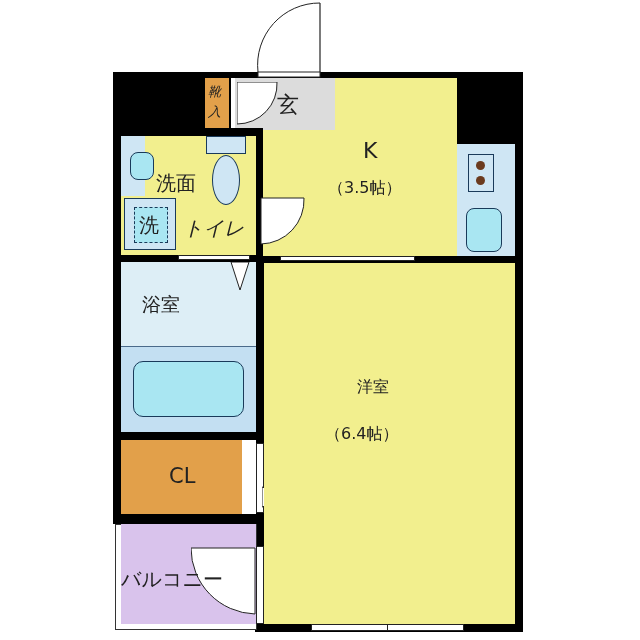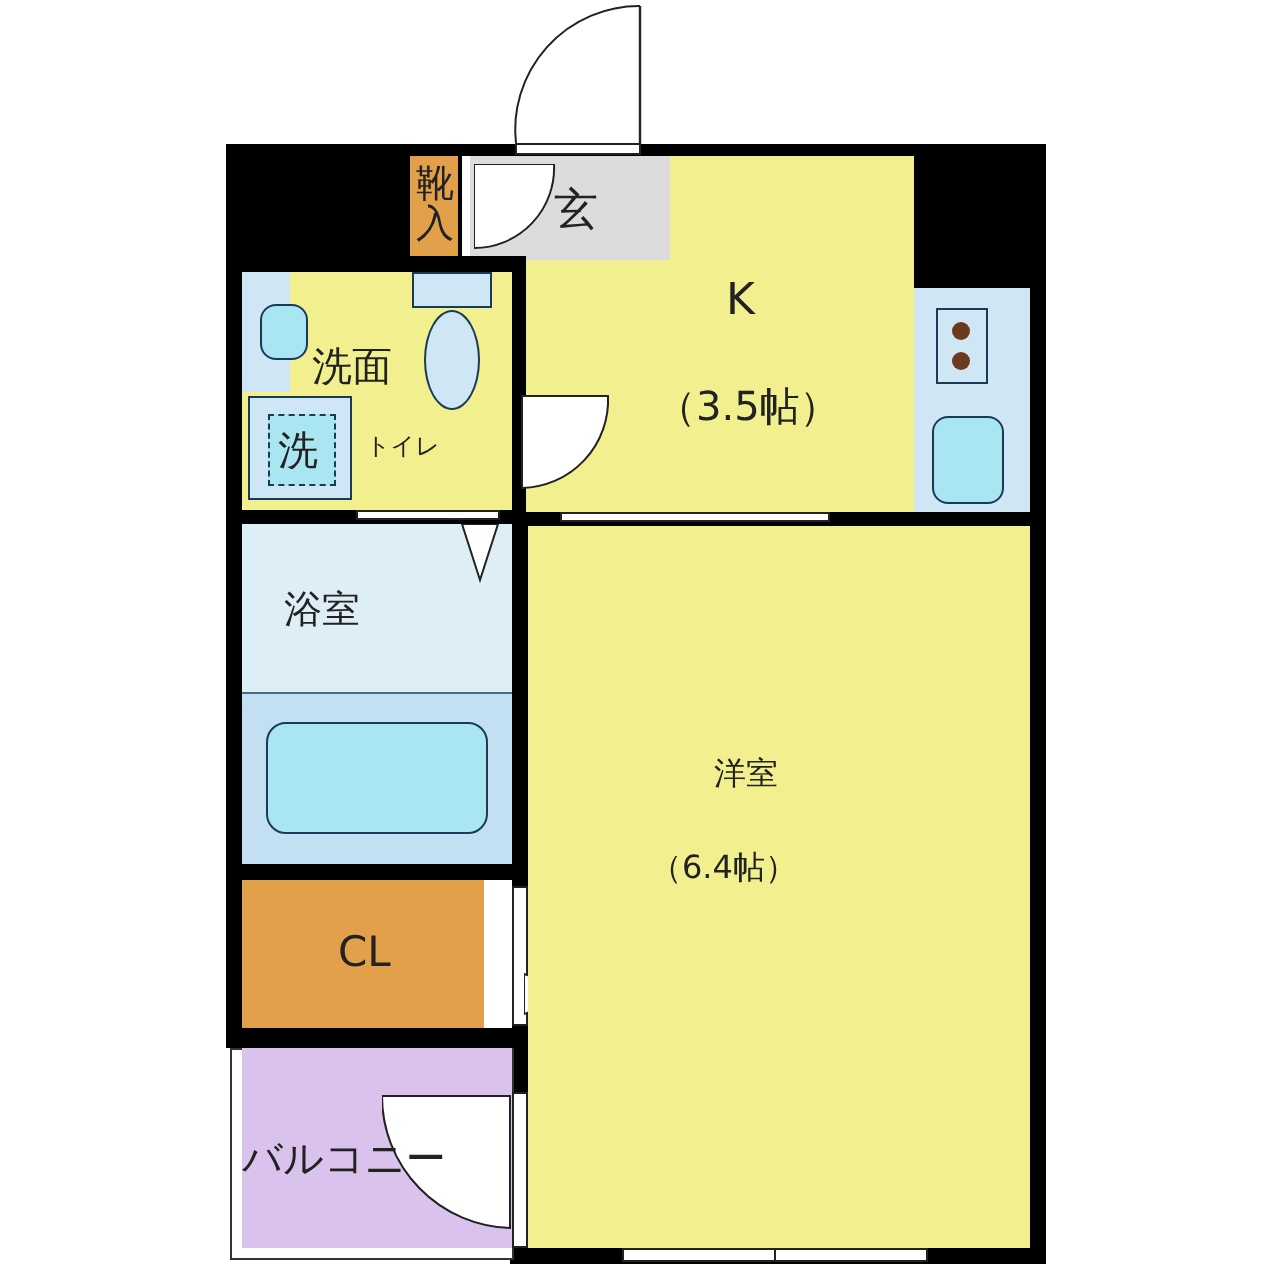--- a/index.html
+++ b/index.html
@@ -18,56 +18,56 @@
 <div class="abs wall" style="left:515px;top:72px;width:8px;height:560px;"></div>
 <div class="abs wall" style="left:255px;top:624px;width:268px;height:8px;"></div>
 
 <svg class="abs" style="left:250px;top:0;width:80px;height:80px;" viewBox="0 0 80 80">
   <path d="M70 3 A 62 62 0 0 0 8 72" fill="none" stroke="#222" stroke-width="1"></path>
   <line x1="70" y1="3" x2="70" y2="74" stroke="#222" stroke-width="1.2"></line>
   <rect x="8" y="72" width="62" height="5" fill="#fff" stroke="#222" stroke-width="1"></rect>
 </svg>
 
 <div class="abs" style="left:205px;top:78px;width:24px;height:50px;background:#e2a04a;">
-  <span class="lbl" style="left:3px;top:4px;width:18px;font-size:19px;line-height:20px;white-space:normal;">靴入</span>
+  <span class="lbl" style="left:3px;top:4px;width:18px;font-size:13px;line-height:20px;white-space:normal;font-style:italic;">靴入</span>
 </div>
 <div class="abs" style="left:229px;top:78px;width:6px;height:52px;background:#fff;border-left:2px solid #000;"></div>
 
 <div class="abs" style="left:235px;top:78px;width:100px;height:52px;background:#dcdcdc;">
   <span class="lbl" style="left:42px;top:12px;font-size:22px;">玄</span>
 </div>
 <svg class="abs" style="left:237px;top:82px;width:46px;height:46px;" viewBox="0 0 46 46">
   <path d="M0 0 L40 0 A 40 40 0 0 1 0 42 Z" fill="#fff" stroke="#222" stroke-width="1"></path>
 </svg>
 
 <div class="abs" style="left:335px;top:78px;width:122px;height:180px;background:#f2ef8e;"></div>
 <div class="abs" style="left:262px;top:130px;width:195px;height:128px;background:#f2ef8e;"></div>
 <span class="lbl" style="left:363px;top:138px;font-size:22px;">K</span>
-<span class="lbl" style="left:328px;top:190px;font-size:20px;">（3.5帖）</span>
+<span class="lbl" style="left:328px;top:178px;font-size:16px;">（3.5帖）</span>
 
 <div class="abs" style="left:457px;top:144px;width:58px;height:114px;background:#cfe6f4;"></div>
 <div class="abs" style="left:468px;top:154px;width:26px;height:38px;border:1.5px solid #1a3a5a;">
   <span style="position:absolute;left:7px;top:6px;width:9px;height:9px;border-radius:50%;background:#6b3a1e;"></span>
   <span style="position:absolute;left:7px;top:21px;width:9px;height:9px;border-radius:50%;background:#6b3a1e;"></span>
 </div>
 <div class="abs" style="left:466px;top:208px;width:36px;height:44px;background:#a9e6f2;border:1.5px solid #1a3a5a;border-radius:8px;"></div>
 
 <div class="abs wall" style="left:256px;top:130px;width:7px;height:132px;"></div>
 <div class="abs wall" style="left:113px;top:128px;width:150px;height:8px;"></div>
 
 <div class="abs" style="left:121px;top:136px;width:135px;height:119px;background:#f2ef8e;"></div>
 <div class="abs" style="left:121px;top:136px;width:24px;height:60px;background:#cfe6f4;"></div>
 <div class="abs" style="left:130px;top:152px;width:24px;height:28px;background:#a9e6f2;border:1.5px solid #1a3a5a;border-radius:8px;"></div>
 <span class="lbl" style="left:156px;top:170px;font-size:20px;">洗面</span>
 
 <div class="abs" style="left:124px;top:198px;width:52px;height:52px;background:#cfe6f4;border:1.5px solid #1a3a5a;"></div>
 <div class="abs" style="left:134px;top:207px;width:34px;height:36px;background:#a9e6f2;border:1.5px dashed #1a3a5a;">
   <span class="lbl" style="left:4px;top:4px;font-size:20px;">洗</span>
 </div>
-<span class="lbl" style="left:183px;top:215px;font-size:12px;">トイレ</span>
+<span class="lbl" style="left:183px;top:215px;font-size:20px;font-style:italic;">トイレ</span>
 
 <div class="abs" style="left:206px;top:136px;width:40px;height:18px;background:#cfe6f4;border:1.5px solid #1a3a5a;"></div>
 <div class="abs" style="left:212px;top:155px;width:28px;height:50px;background:#cfe6f4;border:1.5px solid #1a3a5a;border-radius:50%;"></div>
 
 <svg class="abs" style="left:258px;top:196px;width:50px;height:54px;" viewBox="0 0 50 54">
   <path d="M3 2 L46 2 A 44 44 0 0 1 3 48 Z" fill="#fff" stroke="#222" stroke-width="1"></path>
 </svg>
 
 <div class="abs wall" style="left:113px;top:255px;width:150px;height:7px;"></div>
 <div class="abs" style="left:178px;top:255px;width:72px;height:5px;background:#fff;border:1px solid #222;"></div>

